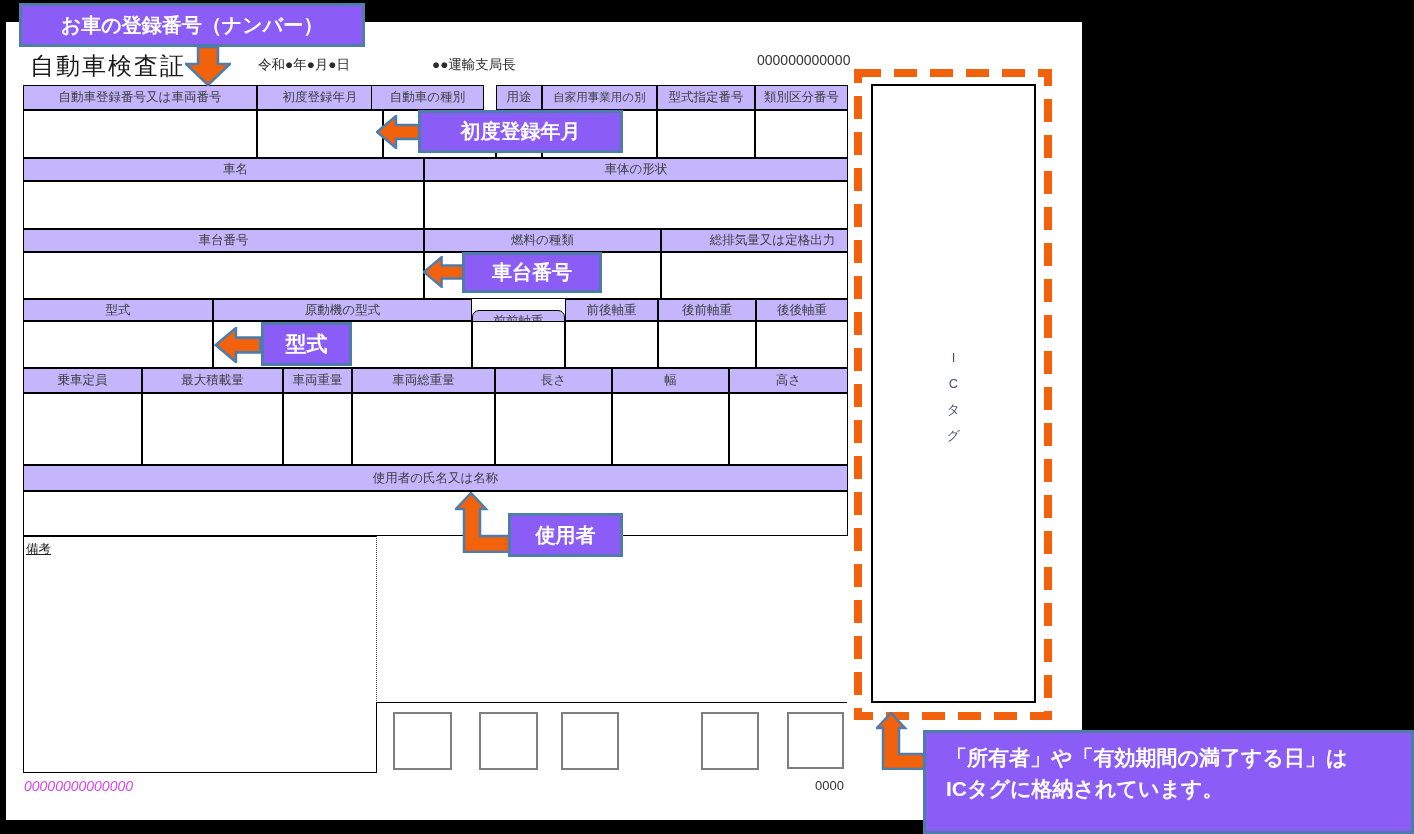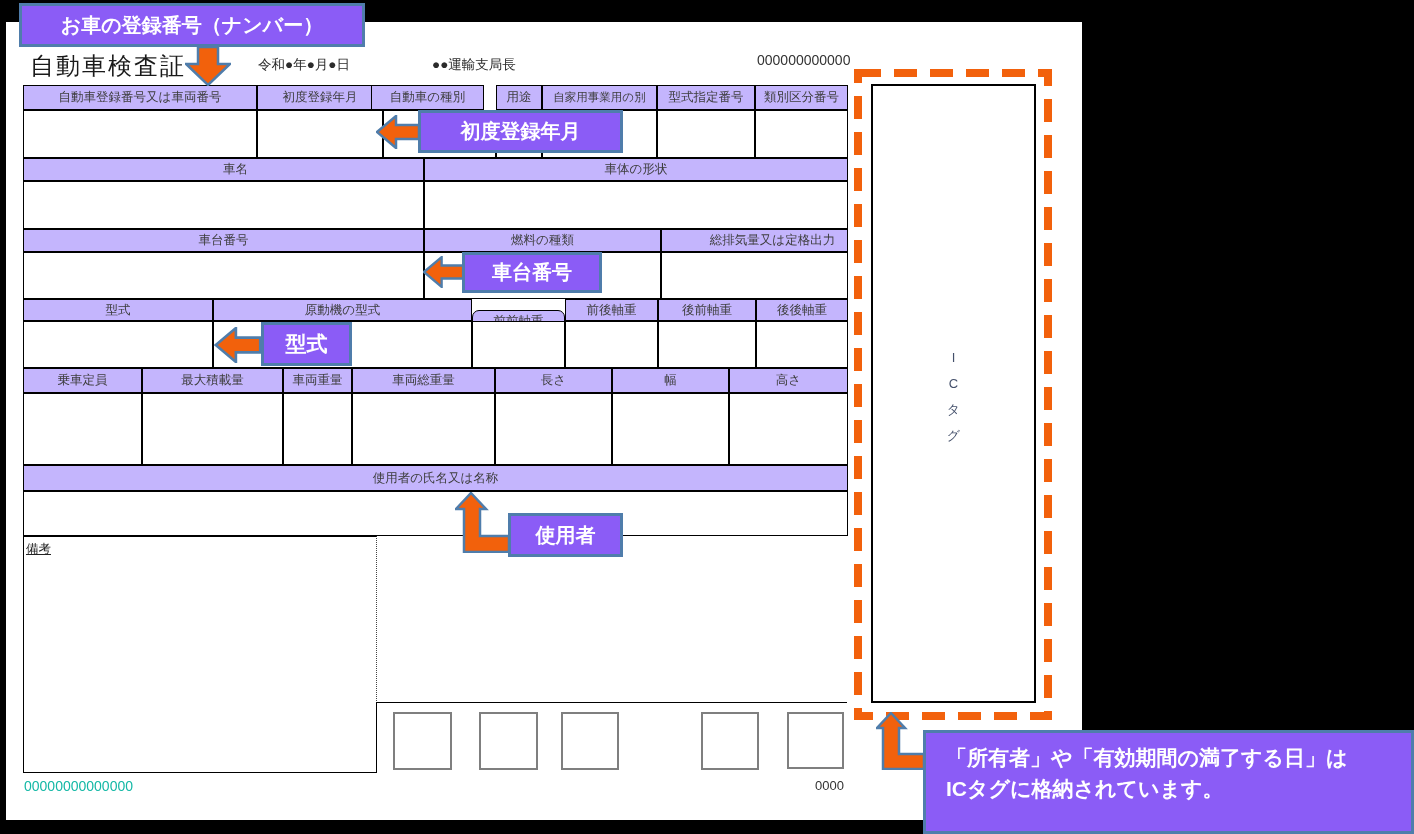--- a/index.html
+++ b/index.html
@@ -96,21 +96,21 @@
   <div class="abs" style="left:376px;top:702px;width:0;height:71px;border-left:1px solid #000;"></div>
 
   <div class="abs" style="left:377px;top:702px;width:470px;height:0;border-top:1px solid #000;"></div>
 
   <div class="stampbox" style="left:393px;top:712px;width:59px;height:58px;"></div>
   <div class="stampbox" style="left:479px;top:712px;width:59px;height:58px;"></div>
   <div class="stampbox" style="left:561px;top:712px;width:58px;height:58px;"></div>
   <div class="stampbox" style="left:701px;top:712px;width:58px;height:58px;"></div>
   <div class="stampbox" style="left:787px;top:712px;width:57px;height:57px;"></div>
 
-  <div class="smalltext" style="left:24px;top:778px;font-size:14px;color:#14b8a6;">00000000000000</div>
+  <div class="smalltext" style="left:24px;top:778px;font-size:14px;color:#d946ef;font-style:italic;">00000000000000</div>
   <div class="smalltext" style="left:815px;top:778px;font-size:13px;color:#333;">0000</div>
 
   <svg class="abs" style="left:851px;top:67px;z-index:20;" width="204" height="655" viewBox="0 0 204 655">
     <rect x="7" y="6" width="190" height="643" fill="none" stroke="#f2610c" stroke-width="8" stroke-dasharray="23 13"></rect>
   </svg>
   <div class="abs" style="left:871px;top:84px;width:165px;height:619px;border:2px solid #000;box-sizing:border-box;background:#fff;z-index:21;"></div>
   <div class="abs" style="left:871px;top:345px;width:165px;z-index:22;">
     <div class="icchar">I</div>
     <div class="icchar">C</div>
     <div class="icchar">タ</div>

